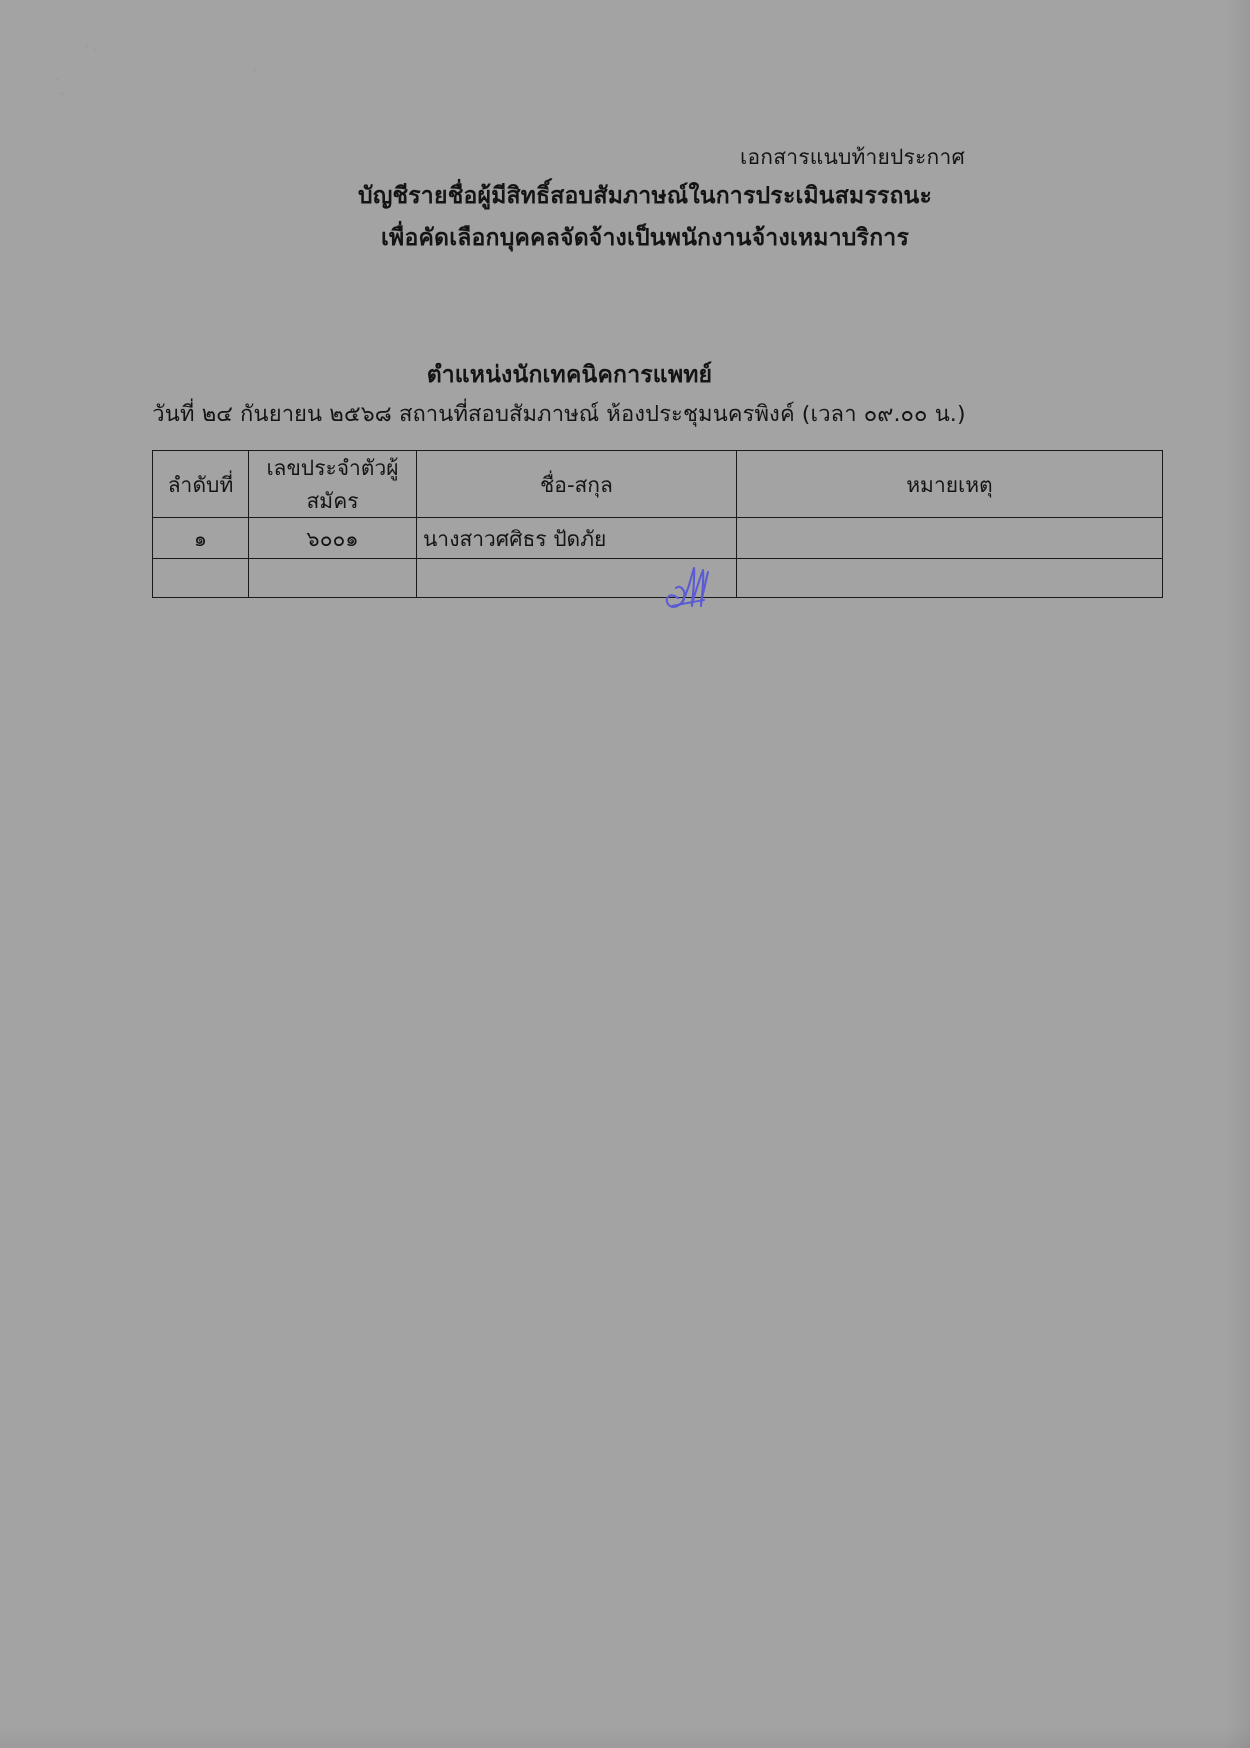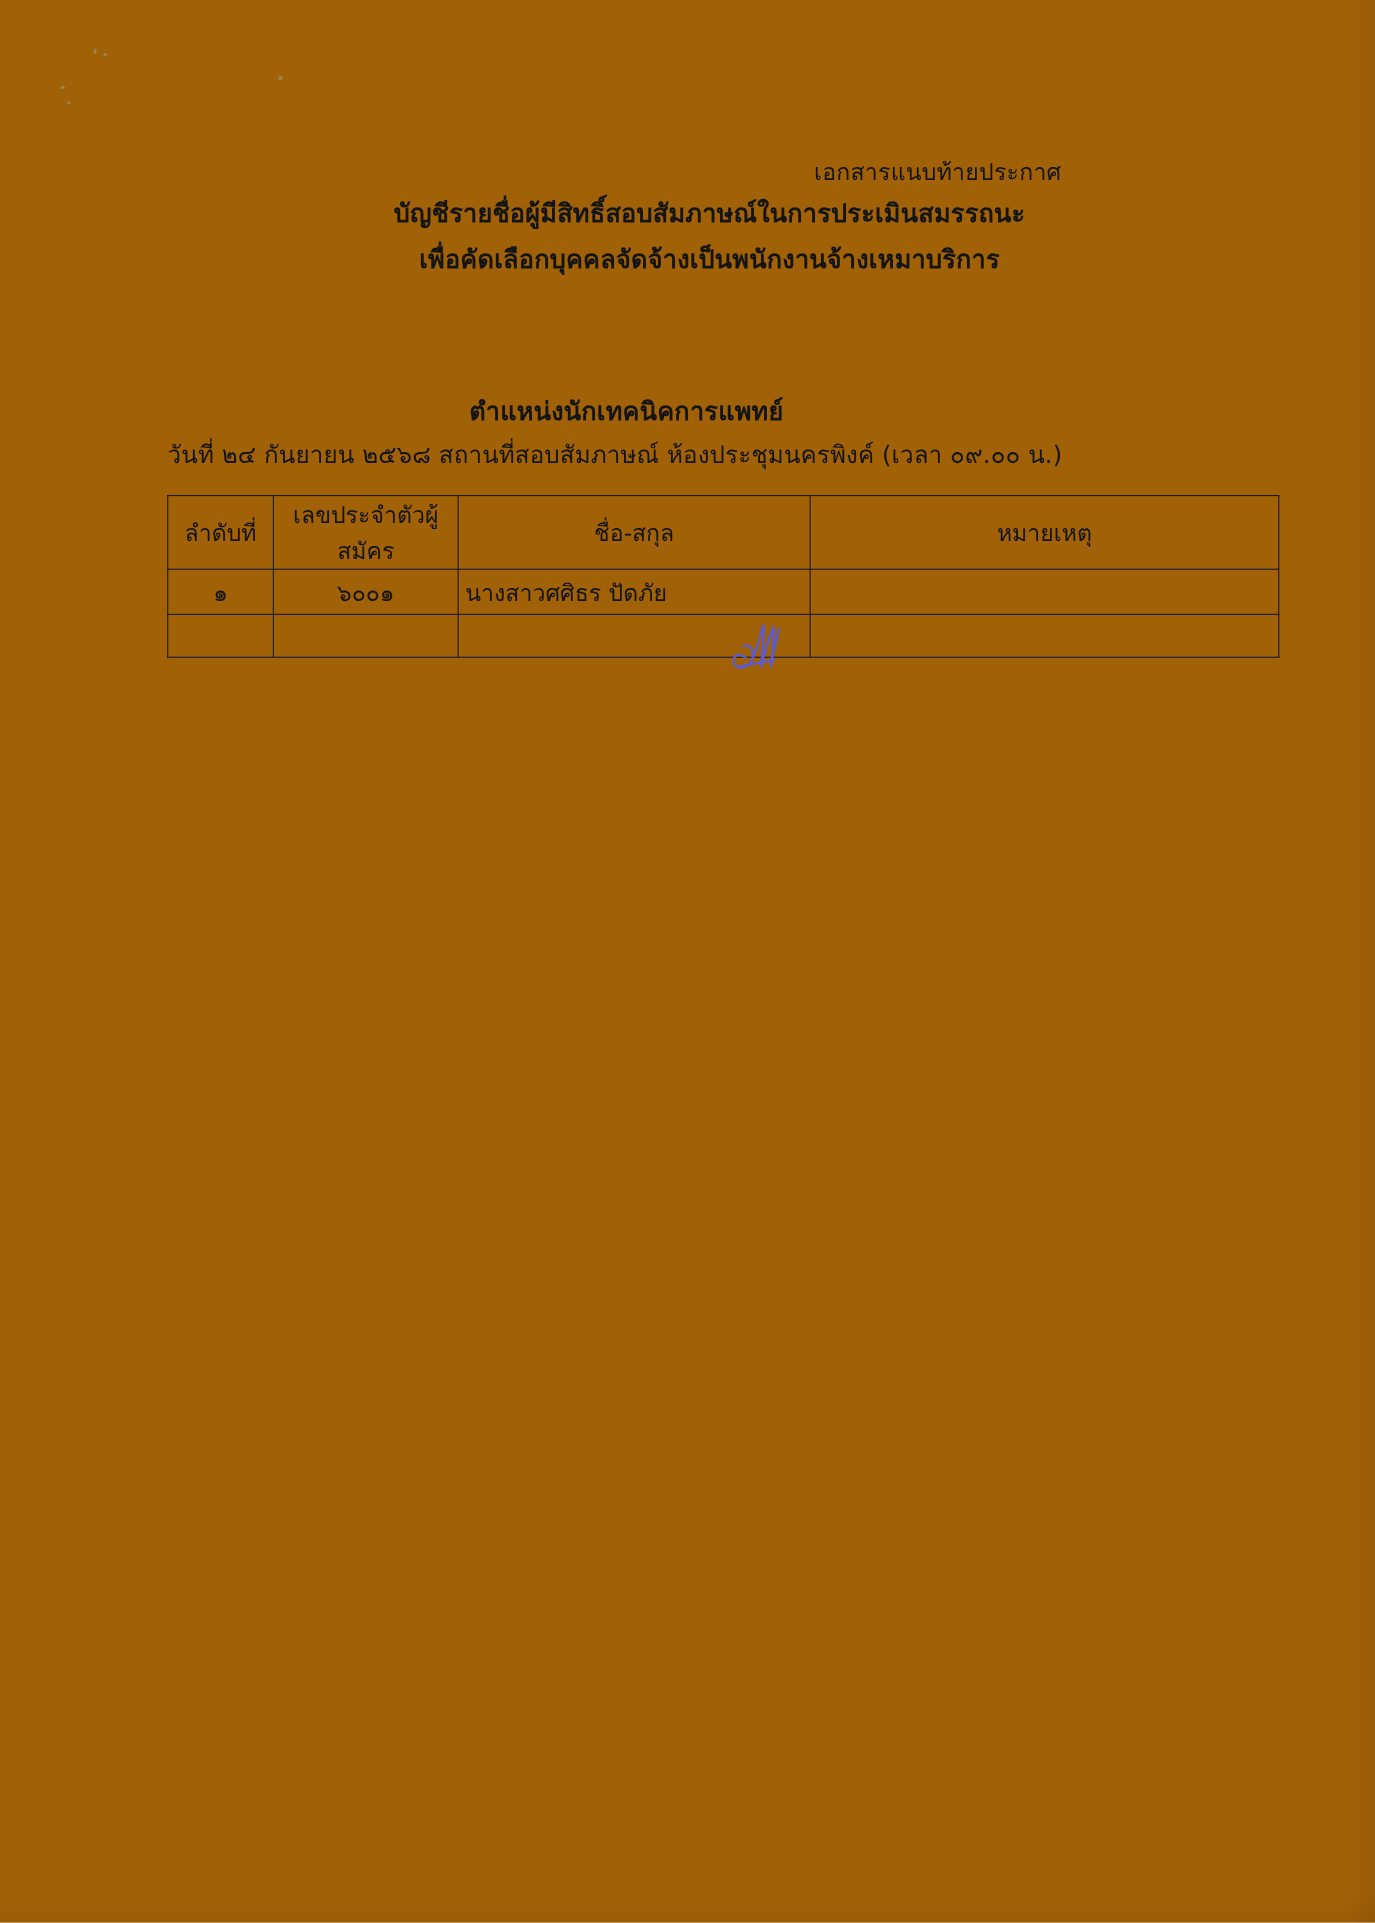--- a/index.html
+++ b/index.html
@@ -13,21 +13,21 @@
     position: relative;
     font-family: "DejaVu Sans", "Liberation Sans", sans-serif;
     color: #141414;
     overflow: hidden;
   }
 
   
   .page {
     position: absolute;
     inset: 0;
-    background: #a16207;
+    background: #a3a3a3;
   }
   .page-edge-right {
     position: absolute;
     top: 0;
     right: 0;
     width: 26px;
     height: 100%;
     background: linear-gradient(to right, rgba(0,0,0,0.0), rgba(0,0,0,0.06));
   }
   .page-edge-bottom {

